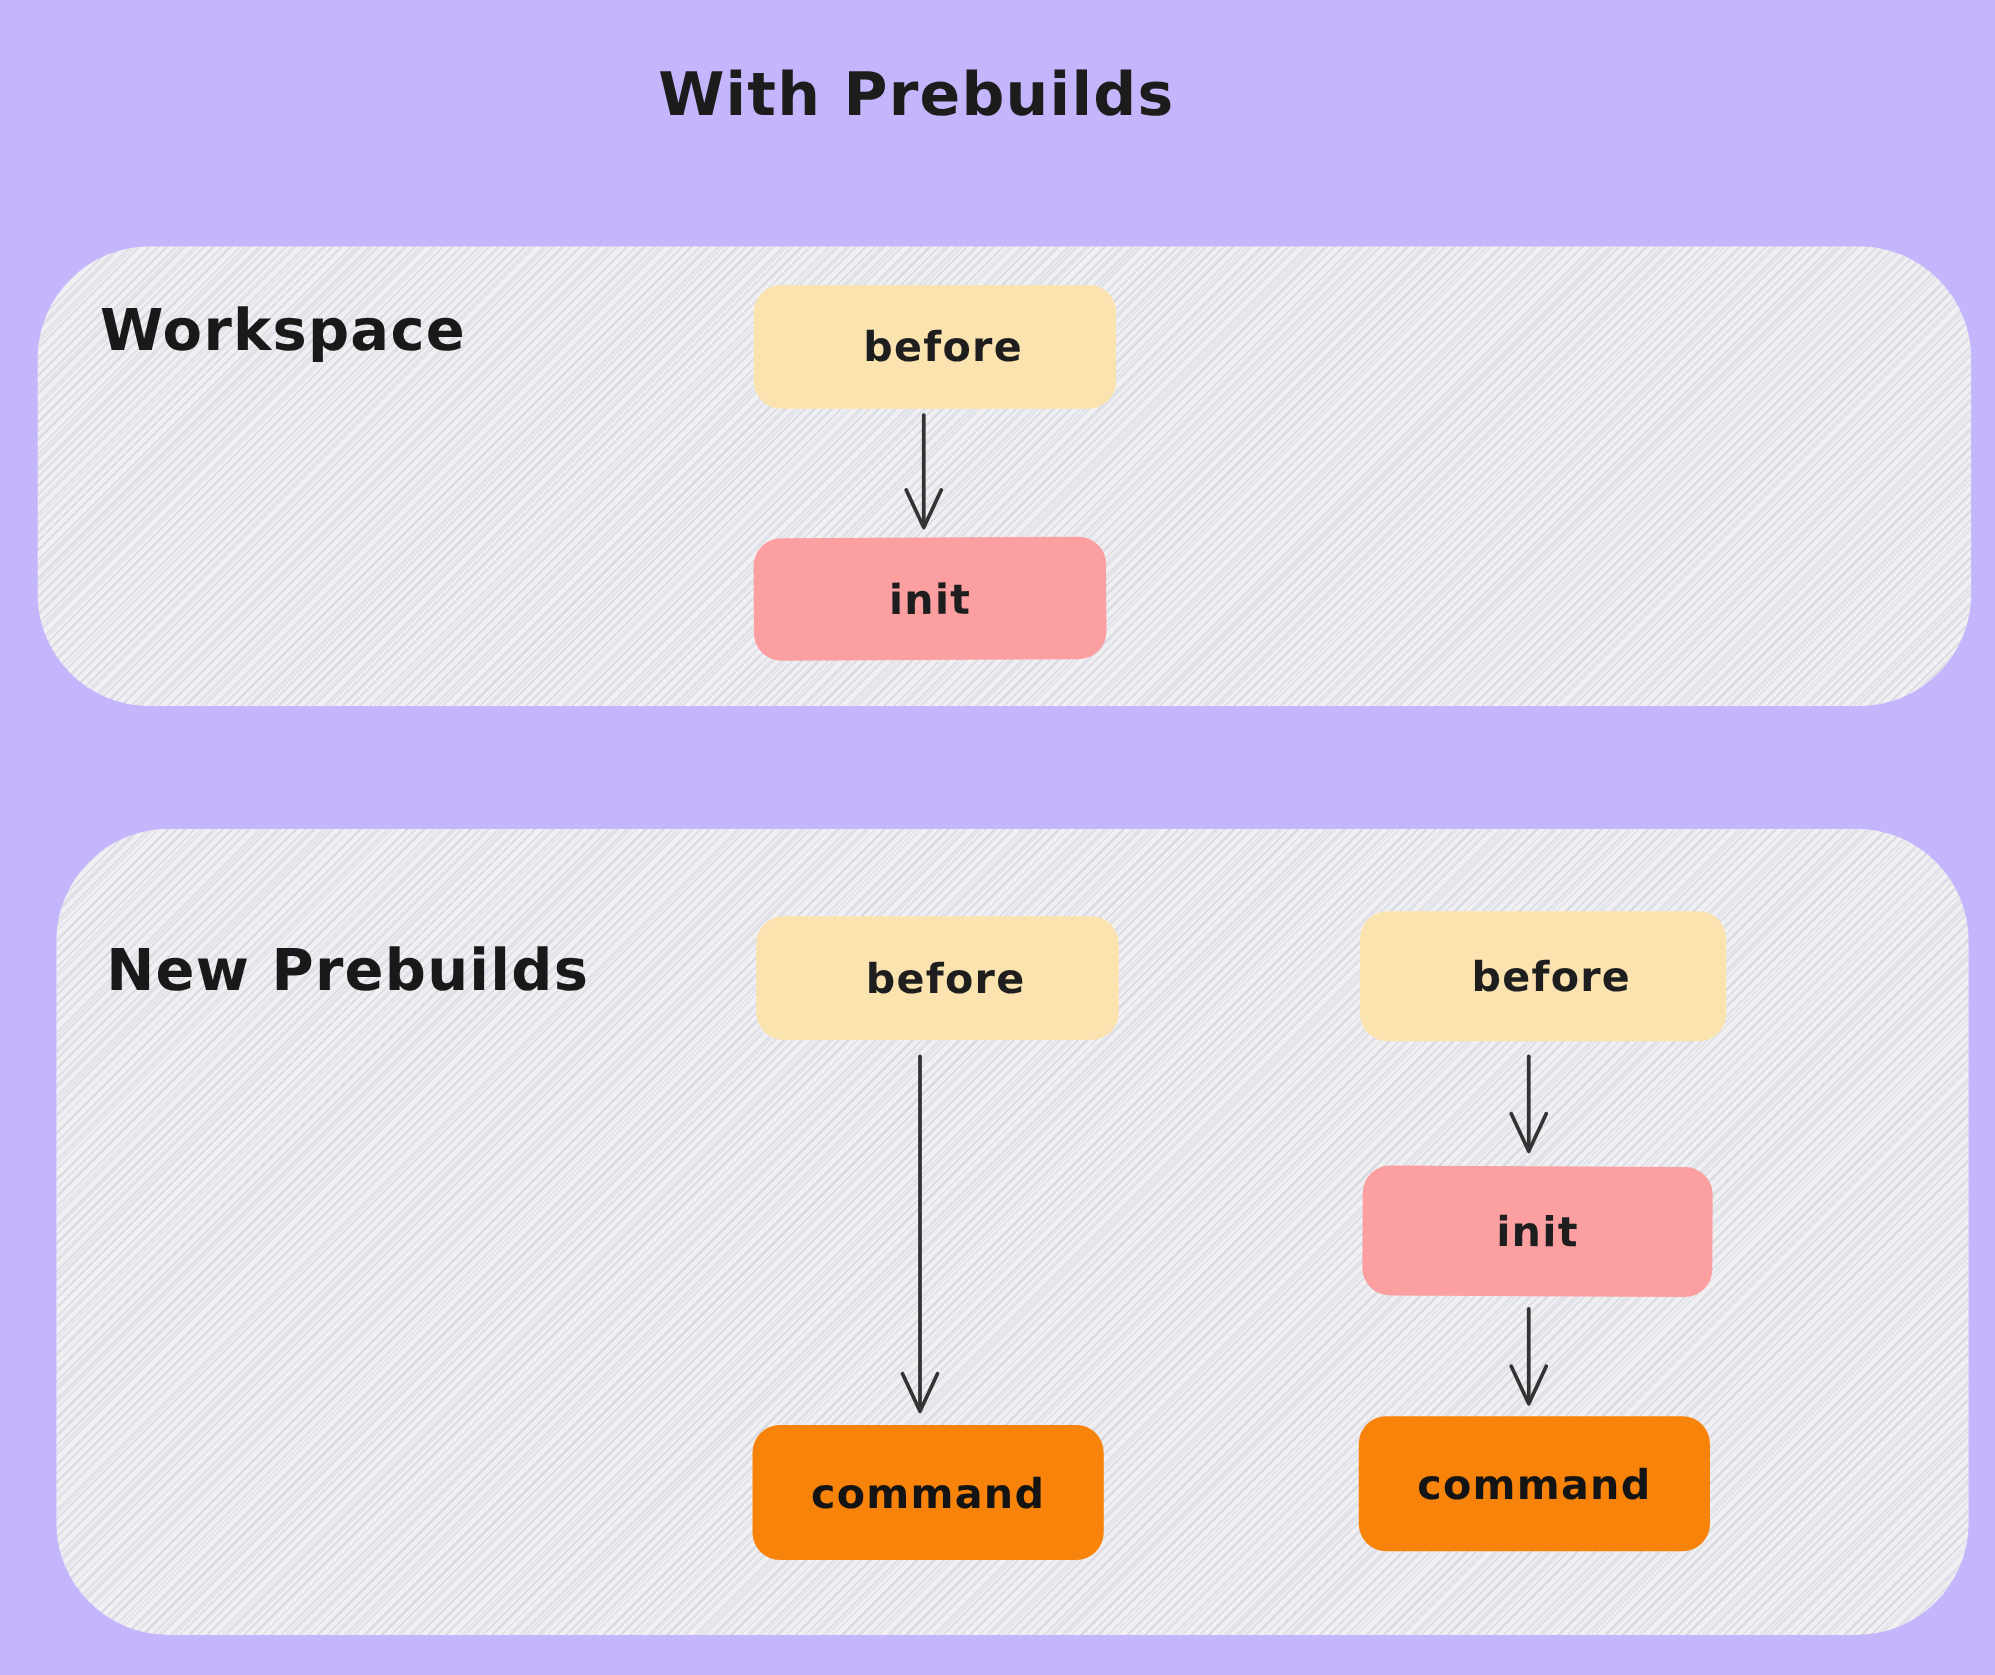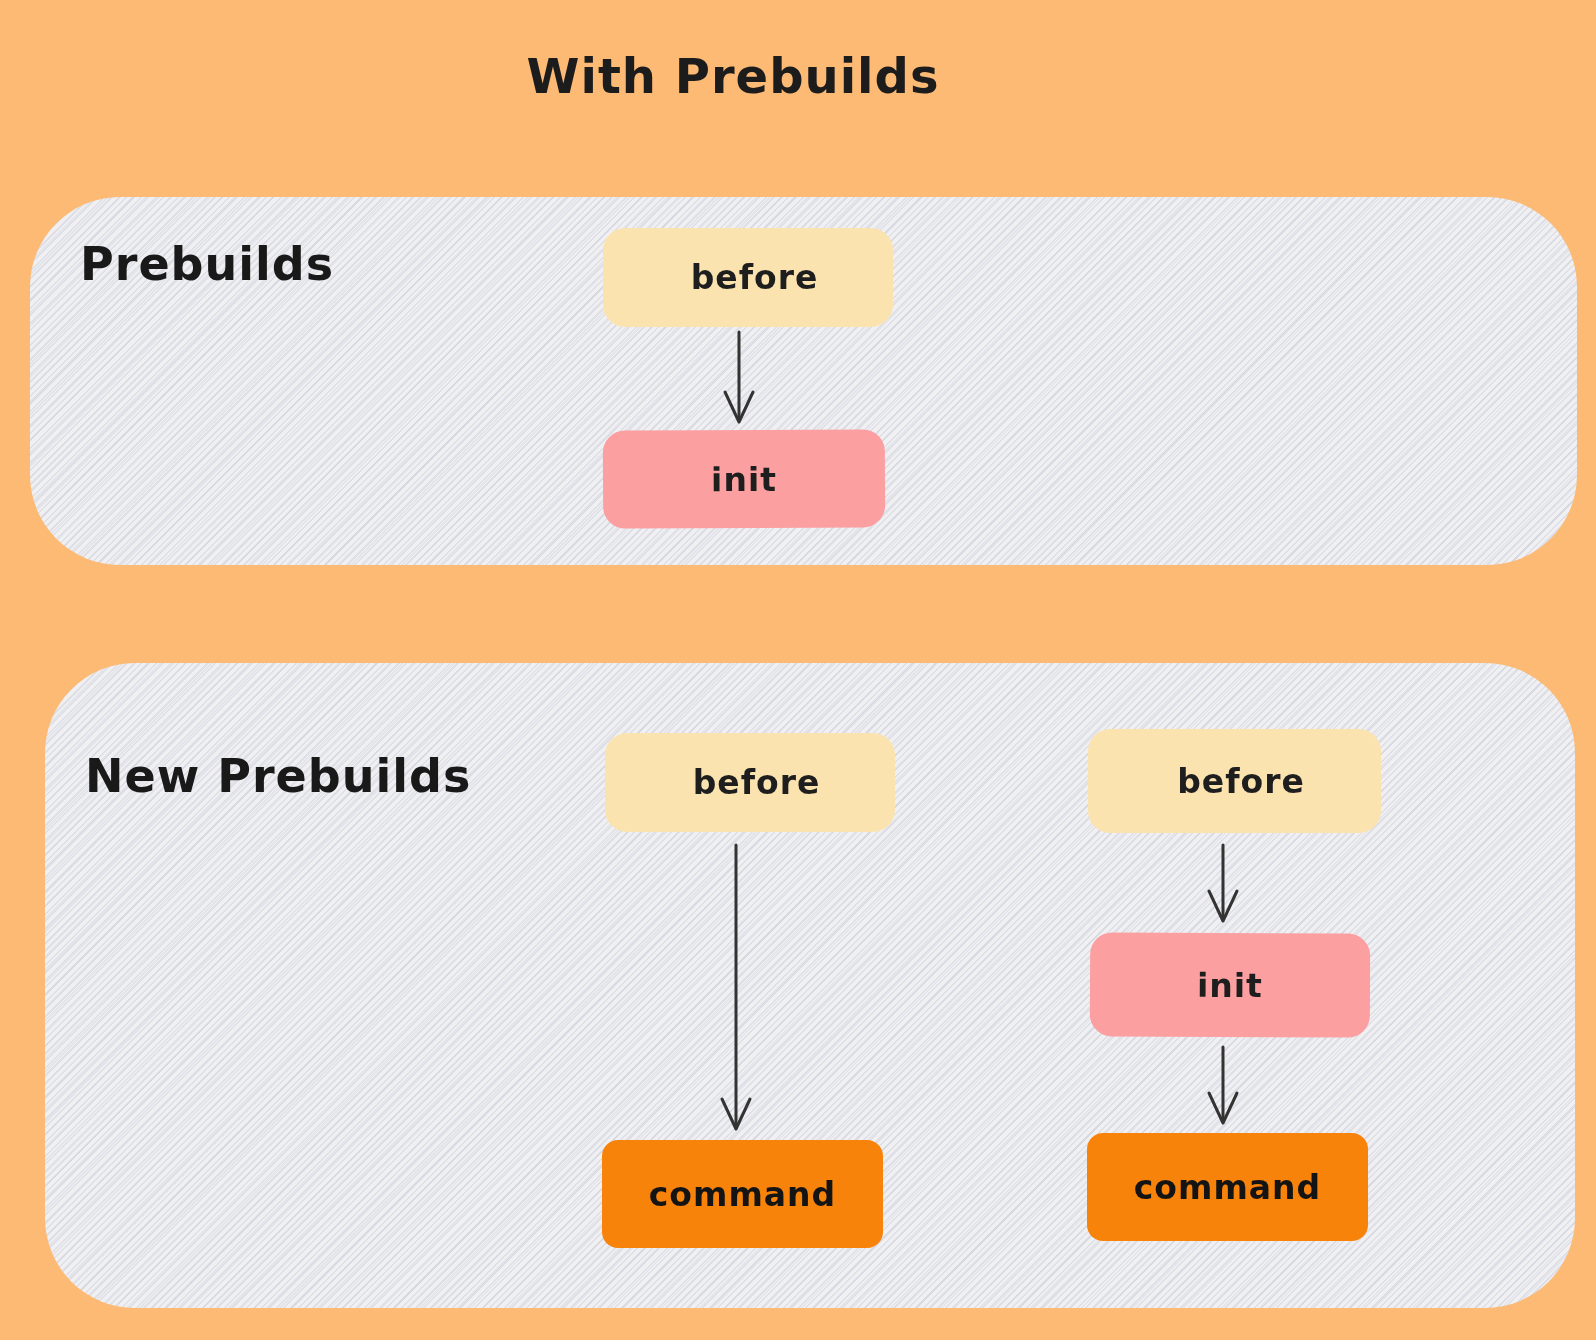--- a/index.html
+++ b/index.html
@@ -5,21 +5,21 @@
   html, body {
     margin: 0;
     padding: 0;
     background: #f2f1f2;
     font-family: "DejaVu Sans", "Liberation Sans", sans-serif;
   }
   .canvas {
     position: relative;
     width: 1596px;
     height: 1340px;
-    background: #fdba74;
+    background: #c4b5fd;
     overflow: hidden;
     color: #1c1c1c;
   }
   .col-header {
     position: absolute;
     top: 48px;
     transform: translateX(-50%);
     font-size: 48px;
     font-weight: 700;
     letter-spacing: 1px;
@@ -48,35 +48,35 @@
     display: flex;
     align-items: center;
     justify-content: center;
     font-size: 33px;
     font-weight: 600;
     letter-spacing: 1px;
     color: #1e1e1e;
   }
   .node.before  { background: #fbe3b0; padding-left: 13px; }
   .node.init    { background: #fb9fa1; }
-  .node.command { background: #f8830b; color: #141414; border-radius: 16px; }
+  .node.command { background: #f8830b; color: #141414; }
   .arrow {
     position: absolute;
     transform: translateX(-50%);
   }
 </style>
 </head>
 <body>
 
 <div class="canvas">
 
   <div class="col-header" style="left:733px;">With Prebuilds</div>
 
   <div class="panel" style="left:30px; top:197px; width:1547px; height:368px;">
-    <div class="panel-label" style="left:50px; top:40px;">Prebuilds</div>
+    <div class="panel-label" style="left:50px; top:40px;">Workspace</div>
   </div>
 
   <div class="node before" style="left:603px; top:228px; width:277px; height:99px;">
     <span>before</span>
   </div>
 
   <svg class="arrow" style="left:739px; top:330px;" width="44" height="96" viewBox="0 0 44 96">
     <line x1="22" y1="2" x2="22" y2="90" stroke="#333333" stroke-width="3" stroke-linecap="round"></line>
     <polyline points="8,62 22,92 36,62" fill="none" stroke="#333333" stroke-width="3" stroke-linecap="round" stroke-linejoin="round"></polyline>
   </svg>

